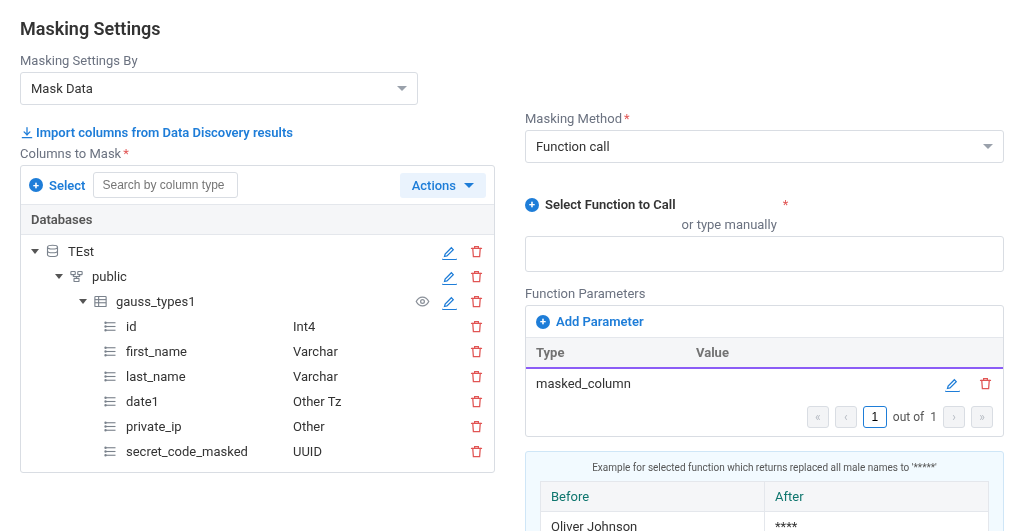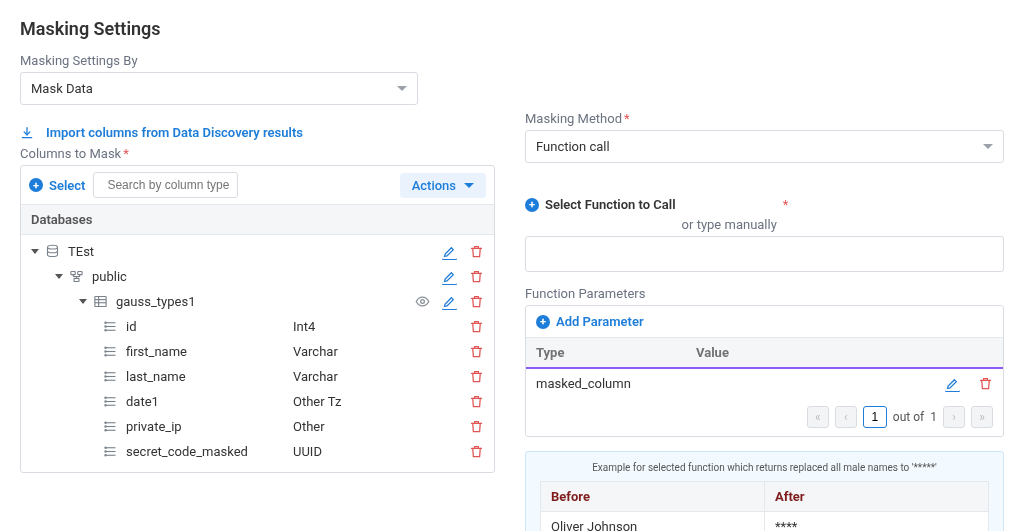--- a/index.html
+++ b/index.html
@@ -19,34 +19,34 @@
     width:100%; border:1px solid #d9dde3; border-radius:3px;
     padding:8px 10px; display:flex; justify-content:space-between;
     align-items:center; background:#fff; cursor:pointer; color:#333;
   }
   .chev { width:0;height:0;border-left:5px solid transparent;border-right:5px solid transparent;border-top:5px solid #9aa1ab; }
 
   .two-col { display:flex; gap:30px; align-items:flex-start; }
   .left { flex:0 0 475px; }
   .right { flex:1; }
 
-  .import-link { display:flex; align-items:center; gap:12px; color:#1e7dd8; font-weight:600; font-size:13px; margin:14px 0 6px 0; cursor:pointer;}
+  .import-link { display:flex; align-items:center; gap:2px; color:#1e7dd8; font-weight:600; font-size:13px; margin:14px 0 6px 0; cursor:pointer;}
   .import-link .dl-icon { width:14px;height:14px; }
 
   .panel { border:1px solid #d9dde3; border-radius:3px; }
   .panel-header {
     display:flex; align-items:center; padding:6px 8px; gap:8px;
     border-bottom:1px solid #e4e7ec;
   }
   .select-btn { display:flex; align-items:center; gap:6px; color:#1e7dd8; font-weight:600; cursor:pointer;}
   .plus-circle {
     width:14px;height:14px;border-radius:50%;background:#1e7dd8;color:#fff;display:flex;align-items:center;justify-content:center;font-size:11px;font-weight:700;line-height:1;
   }
   .search-box {
-    border:1px solid #d9dde3; border-radius:3px; padding:5px 8px; font-size:12px; color:#4c1d95; width:145px;text-align:right;
+    border:1px solid #d9dde3; border-radius:3px; padding:5px 8px; font-size:12px; color:#4c1d95; width:145px;
   }
   .spacer { flex:1; }
   .actions-btn {
     background:#eaf3fd; color:#1e7dd8; border-radius:3px; padding:5px 12px;
     display:flex; align-items:center; gap:8px; cursor:pointer; font-weight:500;
   }
   .databases-label { background:#f5f6f8; padding:7px 10px; font-weight:600; color:#555; border-bottom:1px solid #e4e7ec;}
   .tree { padding:4px 0 8px 0; }
   .tree-row { display:flex; align-items:center; padding:5px 10px 5px 10px; }
   .indent-0 { padding-left:10px; }
@@ -93,21 +93,21 @@
 
   .example-box {
     margin-top:14px; border:1px solid #cfe6f7; background:#f2faff; border-radius:3px;
     padding:10px 14px 14px 14px;
   }
   .example-title { text-align:center; color:#555; font-size:10px; margin-bottom:8px;}
   .example-table { border:1px solid #e4e7ec; background:#fff;}
   .example-table .r { display:flex; }
   .example-table .c { flex:1; padding:7px 10px; border-right:1px solid #e4e7ec;}
   .example-table .c:last-child { border-right:none;}
-  .example-table .hdr { background:#f5f6f8; font-weight:700; color:#7f1d1d;align-items:flex-end;}
+  .example-table .hdr { background:#f5f6f8; font-weight:400; color:#0f766e;align-items:flex-end;}
   .example-table .r + .r { border-top:1px solid #e4e7ec;}
 </style>
 </head>
 <body>
 
 <h2 class="page-title">Masking Settings</h2>
 
 <span class="field-label">Masking Settings By</span>
 <div class="dropdown" style="width:398px;">
   <span>Mask Data</span>

